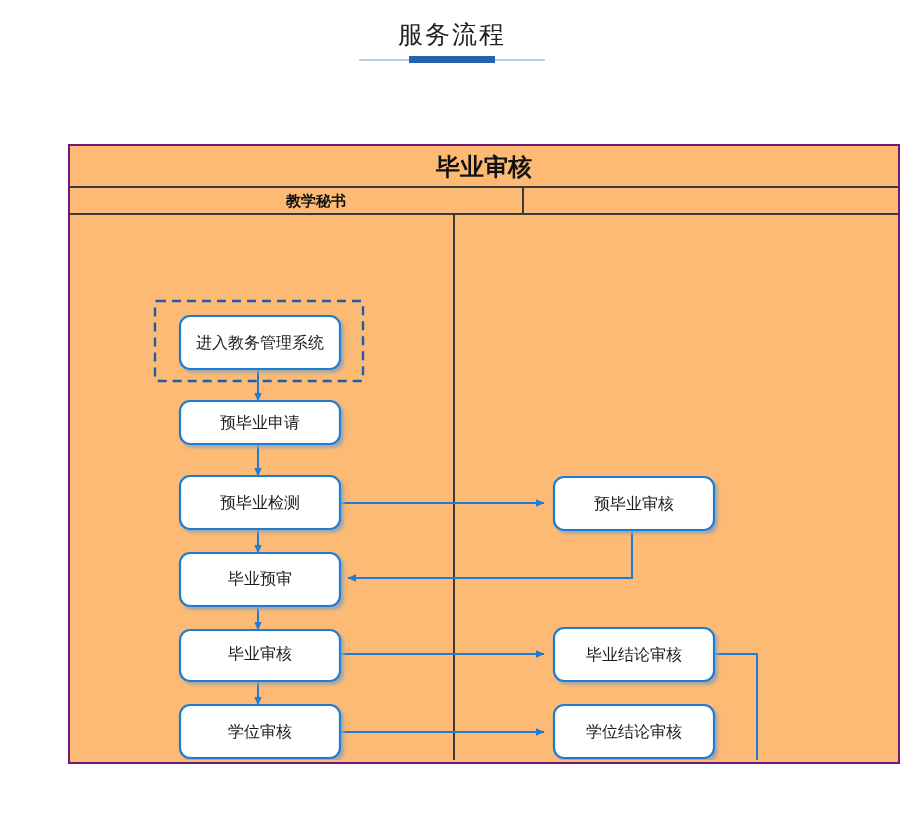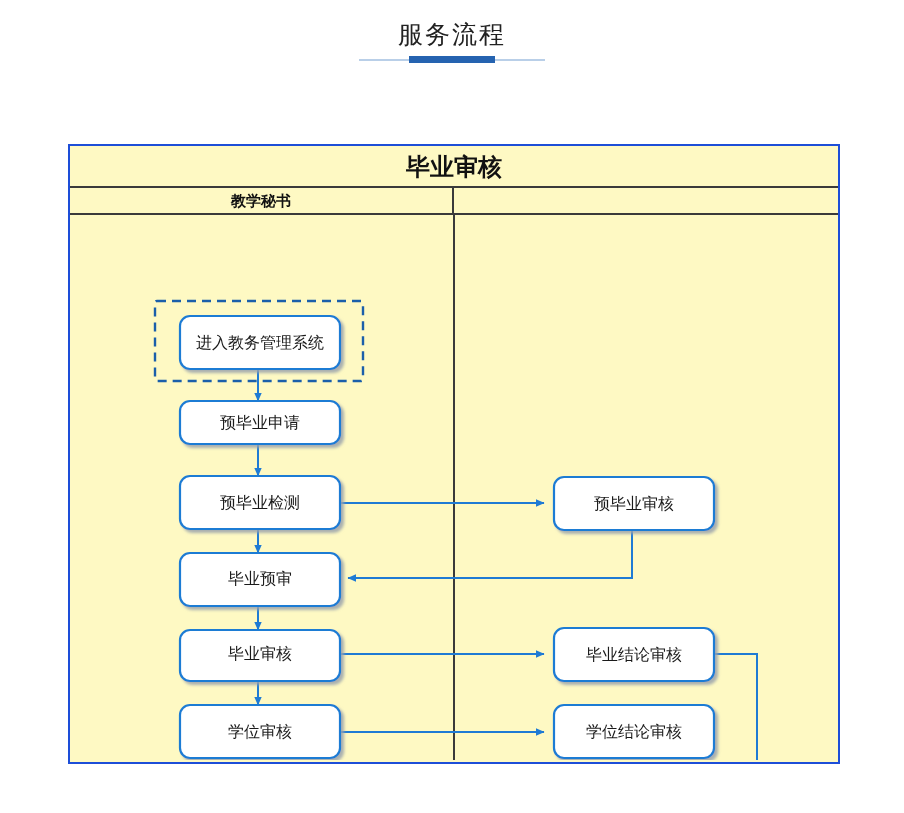--- a/index.html
+++ b/index.html
@@ -50,25 +50,25 @@
     width: 86px;
     height: 7px;
     background: #2563b0;
   }
 
   
   #flow-table {
     position: absolute;
     left: 68px;
     top: 144px;
-    width: 772px;
+    width: 832px;
     height: 620px;
-    border: 2px solid #1d4ed8;
-    box-sizing: border-box;
-    background: #fef9c3;
+    border: 2px solid #701a75;
+    box-sizing: border-box;
+    background: #fdba74;
   }
   #flow-table-title {
     height: 42px;
     line-height: 42px;
     text-align: center;
     font-size: 24px;
     font-weight: bold;
     color: #111111;
     border-bottom: 2px solid #3a3a3a;
     box-sizing: border-box;
@@ -83,20 +83,21 @@
     flex: 0 0 50%;
     text-align: center;
     font-size: 15px;
     font-weight: bold;
     line-height: 25px;
     color: #111111;
     box-sizing: border-box;
   }
   .lane-header-cell.with-divider {
     border-right: 2px solid #3a3a3a;
+    margin-left: 40px;
   }
   #flow-canvas-wrap {
     position: relative;
     height: 545px;
   }
   #lane-divider {
     position: absolute;
     left: 383px;
     top: 0;
     width: 2px;

